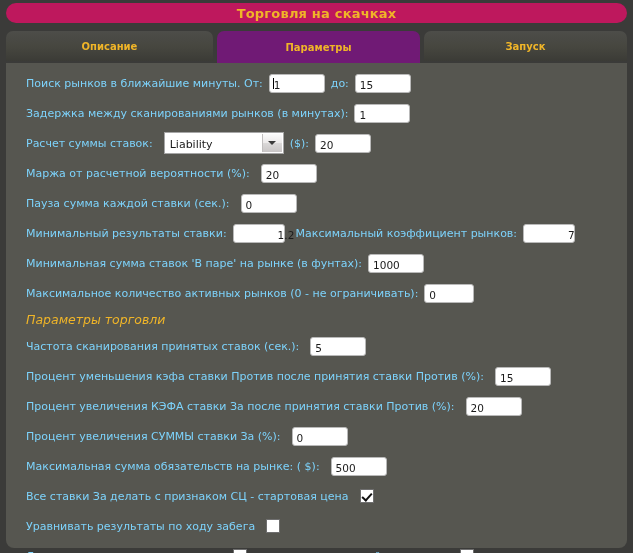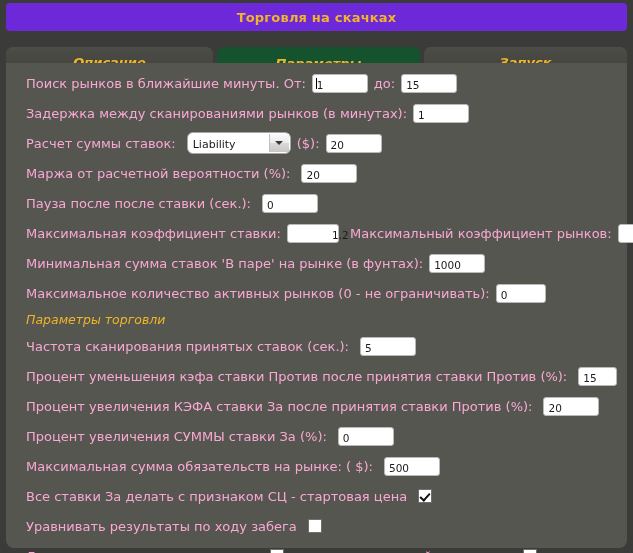--- a/index.html
+++ b/index.html
@@ -14,23 +14,23 @@
     overflow: hidden;
     -webkit-font-smoothing: antialiased;
   }
 
   
   .titlebar {
     position: absolute;
     left: 6px;
     top: 3px;
     width: 621px;
-    height: 28px;
-    background: #6d28d9;
-    border-radius: 4px;
+    height: 20px;
+    background: #be185d;
+    border-radius: 10px;
     display: flex;
     align-items: center;
     justify-content: center;
   }
   .titlebar .title-text {
     color: #f0b528;
     font-size: 13px;
     font-weight: bold;
     letter-spacing: .2px;
   }
@@ -38,35 +38,34 @@
   
   .tabstrip {
     position: absolute;
     left: 6px;
     top: 31px;
     width: 621px;
     height: 32px;
   }
   .tab {
     position: absolute;
-    top: 16px;
+    top: 0;
     height: 30px;
     border-radius: 7px 7px 0 0;
     display: flex;
     align-items: center;
     justify-content: center;
     color: #f0b528;
-    font-size: 13px;
+    font-size: 10px;
     font-weight: bold;
     background: linear-gradient(to bottom, #4d4d49 0%, #46463f 55%, #3b3b36 100%);
     box-sizing: border-box;
-    font-style: italic;
   }
   .tab.active {
-    background: #14532d;
+    background: #701a75;
     height: 32px;
   }
   .tab-0 { left: 0px;   width: 207px; }
   .tab-1 { left: 211px; width: 203px; }
   .tab-2 { left: 418px; width: 203px; }
 
   
   .panel {
     position: absolute;
     left: 6px;
@@ -87,22 +86,22 @@
 
   .row {
     display: flex;
     align-items: center;
     height: 22px;
     margin-bottom: 8px;
     white-space: nowrap;
   }
 
   .lbl {
-    color: #f9a8d4;
-    font-size: 13px;
+    color: #7dd3fc;
+    font-size: 11px;
     line-height: 1;
   }
   .gap-s { width: 6px; flex: none; }
   .gap-m { width: 11px; flex: none; }
   .gap-xl { width: 56px; flex: none; }
 
   
   .inp {
     height: 19px;
     background: #ffffff;
@@ -125,25 +124,25 @@
     position: absolute;
     left: 3px;
     top: 3px;
     bottom: 3px;
     width: 1px;
     background: #000;
   }
 
   
   .sel {
-    width: 104px;
+    width: 120px;
     height: 22px;
     background: #ffffff;
     border: 1px solid #a6a6a6;
-    border-radius: 6px;
+    border-radius: 0;
     box-sizing: border-box;
     display: flex;
     align-items: center;
     position: relative;
     padding-left: 5px;
   }
   .sel .sel-val {
     font-size: 11px;
     color: #1b1b1b;
     line-height: 1;
@@ -254,27 +253,27 @@
       <div class="inp w56">20</div>
     </div>
 
     <div class="row">
       <span class="lbl">Маржа от расчетной вероятности (%):</span>
       <span class="gap-m"></span>
       <div class="inp w56">20</div>
     </div>
 
     <div class="row">
-      <span class="lbl">Пауза после после ставки (сек.):</span>
+      <span class="lbl">Пауза сумма каждой ставки (сек.):</span>
       <span class="gap-m"></span>
       <div class="inp w56">0</div>
     </div>
 
     <div class="row">
-      <span class="lbl">Максимальная коэффициент ставки:</span>
+      <span class="lbl">Минимальный результаты ставки:</span>
       <span class="gap-s"></span>
       <div class="inp w52">1.2</div>
       <span class="gap-m"></span>
       <span class="lbl">Максимальный коэффициент рынков:</span>
       <span class="gap-s"></span>
       <div class="inp w52">7</div>
     </div>
 
     <div class="row">
       <span class="lbl">Минимальная сумма ставок 'В паре' на рынке (в фунтах):</span>

